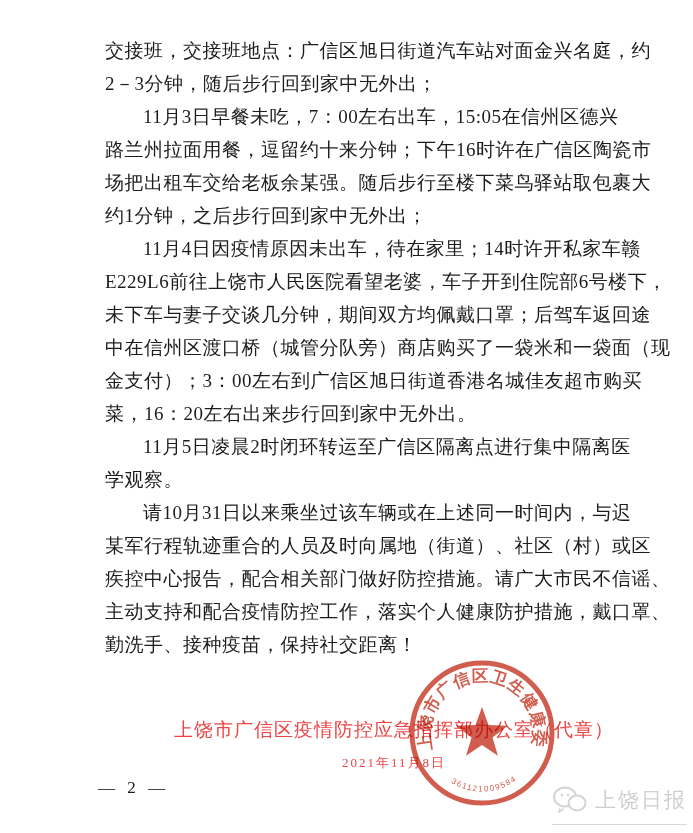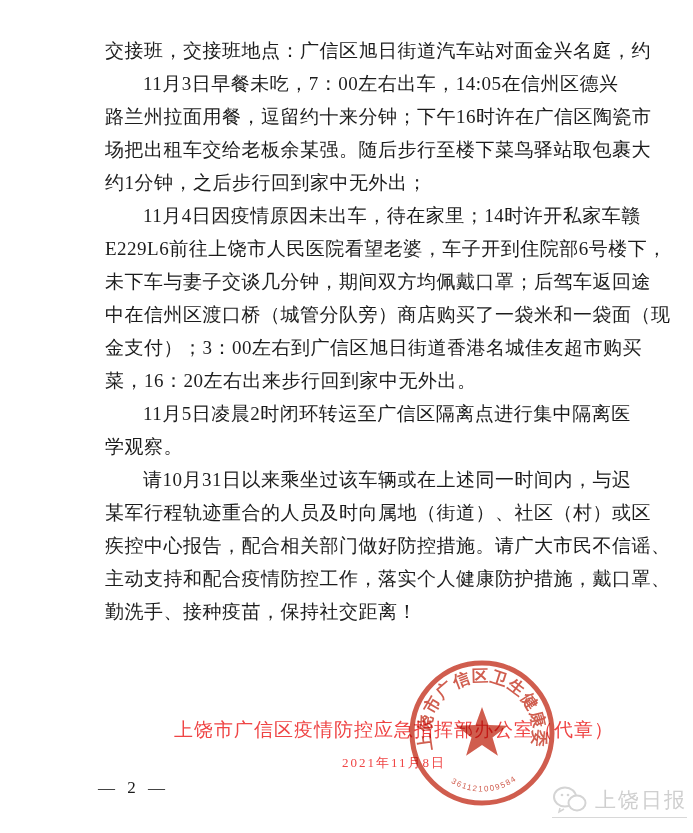--- a/index.html
+++ b/index.html
@@ -64,39 +64,40 @@
     font-size: 17px;
     letter-spacing: 4px;
     color: #1c1c1c;
   }
   .watermark {
     position: absolute;
     right: 6px; top: 786px;
     display: flex;
     align-items: center;
     gap: 7px;
-    padding-bottom: 3px;
+    padding-bottom: 10px;
     border-bottom: 1px solid #d8d8d8;
   }
   .watermark-label {
     font-size: 21px;
     letter-spacing: 2px;
     color: #cfcfcf;
     text-shadow: 1px 1px 0 #ffffff;
     font-family: "Liberation Sans", "DejaVu Sans", sans-serif;
   }
 </style>
 </head>
 <body>
 
 <div class="page">
 
   <div class="body-text">
       <div class="line">交接班，交接班地点：广信区旭日街道汽车站对面金兴名庭，约</div>
-      <div class="line indent">11月3日早餐未吃，7：00左右出车，14:05在信州区德兴</div>
+      <div class="line end">2－3分钟，随后步行回到家中无外出；</div>
+      <div class="line indent">11月3日早餐未吃，7：00左右出车，15:05在信州区德兴</div>
       <div class="line">路兰州拉面用餐，逗留约十来分钟；下午16时许在广信区陶瓷市</div>
       <div class="line">场把出租车交给老板余某强。随后步行至楼下菜鸟驿站取包裹大</div>
       <div class="line end">约1分钟，之后步行回到家中无外出；</div>
       <div class="line indent">11月4日因疫情原因未出车，待在家里；14时许开私家车赣</div>
       <div class="line">E229L6前往上饶市人民医院看望老婆，车子开到住院部6号楼下，</div>
       <div class="line">未下车与妻子交谈几分钟，期间双方均佩戴口罩；后驾车返回途</div>
       <div class="line">中在信州区渡口桥（城管分队旁）商店购买了一袋米和一袋面（现</div>
       <div class="line">金支付）；3：00左右到广信区旭日街道香港名城佳友超市购买</div>
       <div class="line end">菜，16：20左右出来步行回到家中无外出。</div>
       <div class="line indent">11月5日凌晨2时闭环转运至广信区隔离点进行集中隔离医</div>

